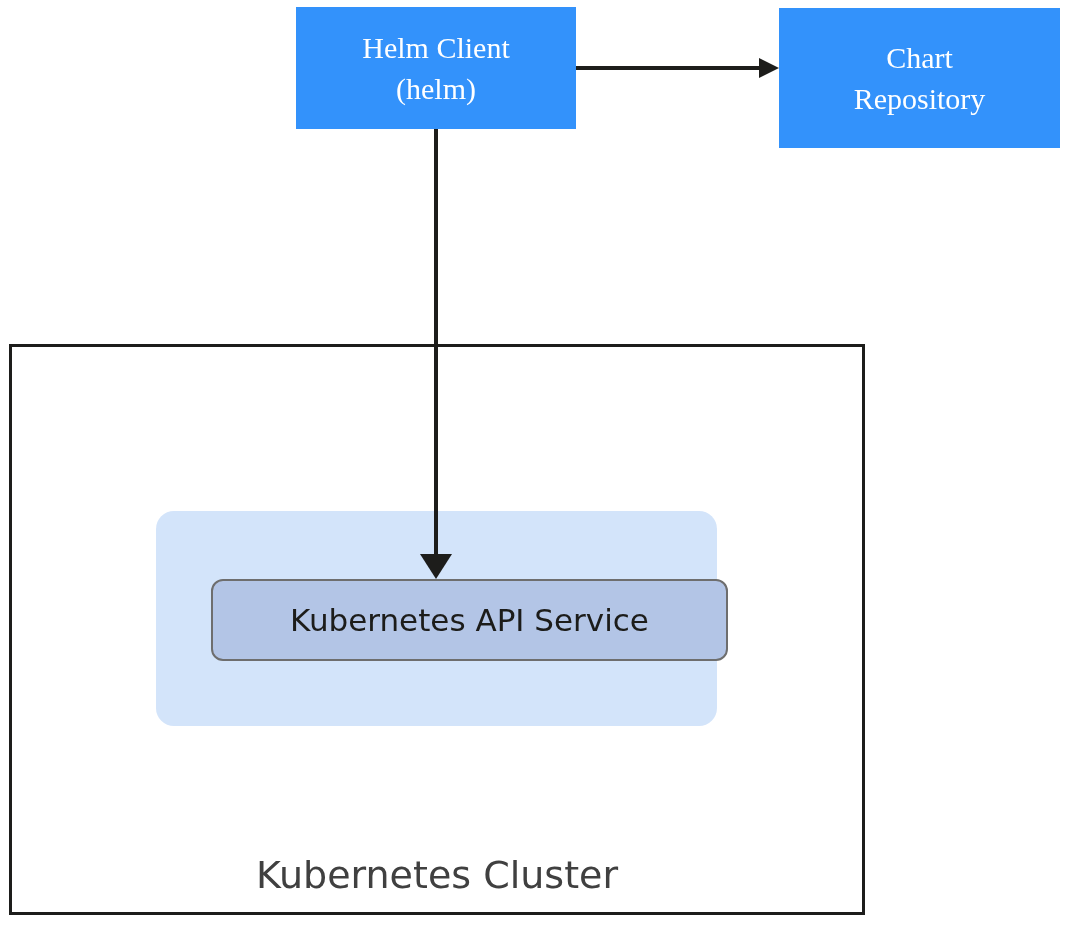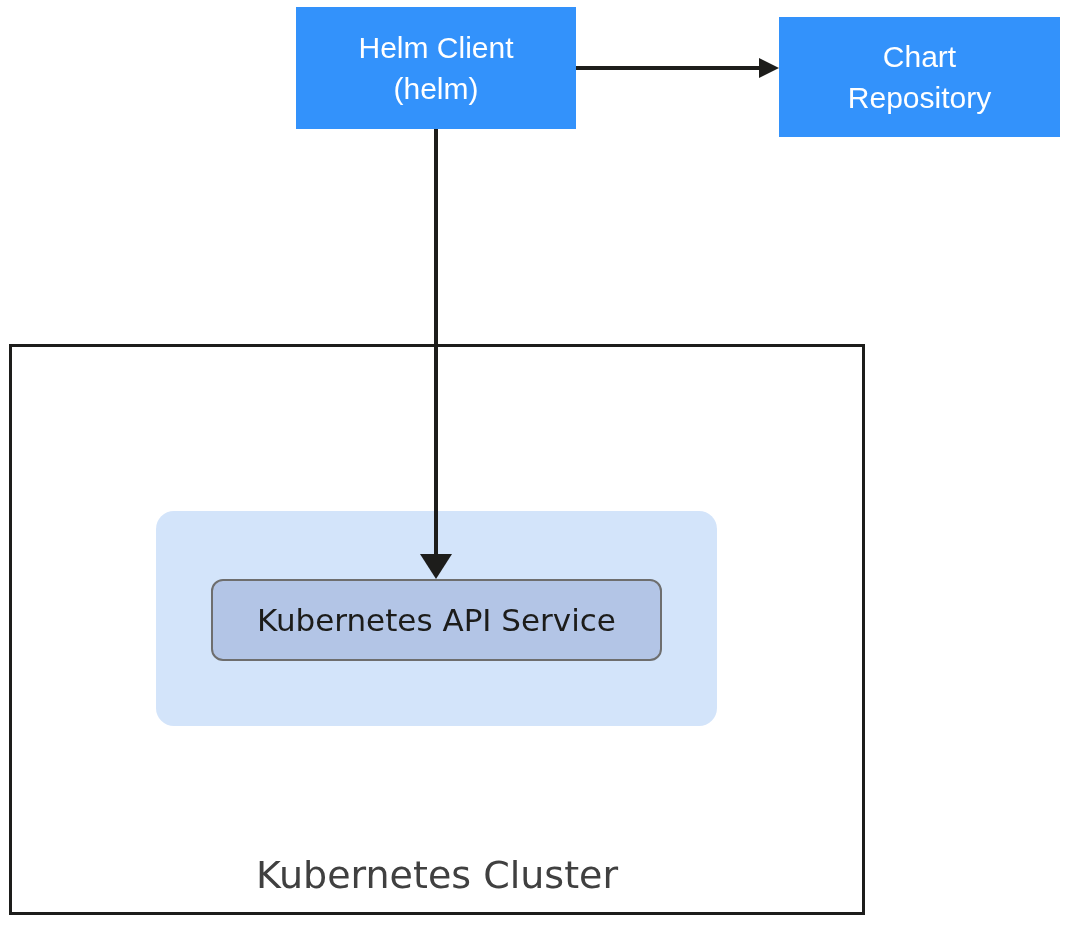--- a/index.html
+++ b/index.html
@@ -22,37 +22,37 @@
   .blue-box {
     position: absolute;
     background: #3392fb;
     color: #ffffff;
     display: flex;
     align-items: center;
     justify-content: center;
     text-align: center;
     font-size: 30px;
     line-height: 41px;
-    font-family: Liberation Sans, sans-serif;
+    font-family: Liberation Serif, serif;
     white-space: pre-line;
     box-sizing: border-box;
   }
 
   #helm-client-box {
     left: 296px;
     top: 7px;
     width: 280px;
     height: 122px;
   }
 
   #chart-repository-box {
     left: 779px;
-    top: 17px;
+    top: 8px;
     width: 281px;
-    height: 120px;
+    height: 140px;
   }
 
   
   #cluster-box {
     position: absolute;
     left: 9px;
     top: 344px;
     width: 856px;
     height: 571px;
     border: 3px solid #1d1d1b;
@@ -82,21 +82,21 @@
     background: #d3e4fa;
     border-radius: 18px;
     box-sizing: border-box;
   }
 
   
   #api-service-box {
     position: absolute;
     left: 211px;
     top: 579px;
-    width: 451px;
+    width: 517px;
     height: 82px;
     background: #b3c5e6;
     border: 2px solid #6e6e6e;
     border-radius: 12px;
     display: flex;
     align-items: center;
     justify-content: center;
     text-align: center;
     font-size: 31px;
     line-height: 38px;

